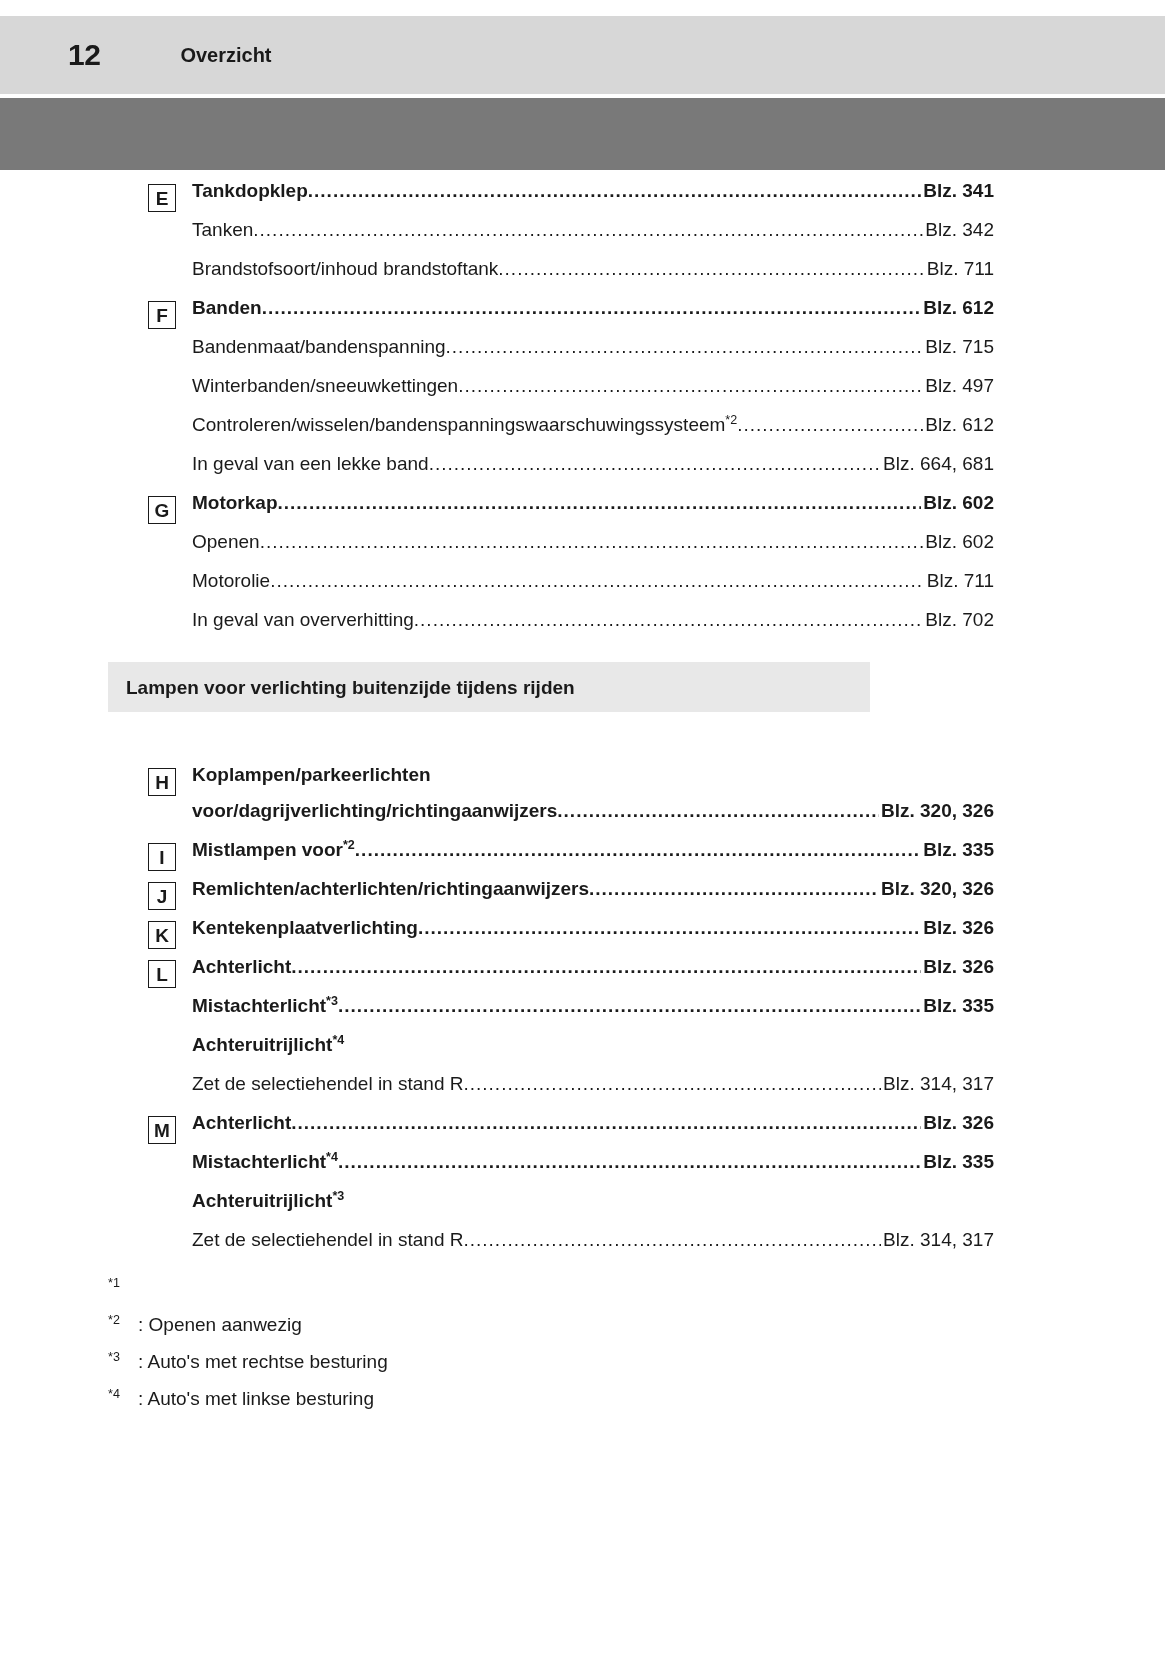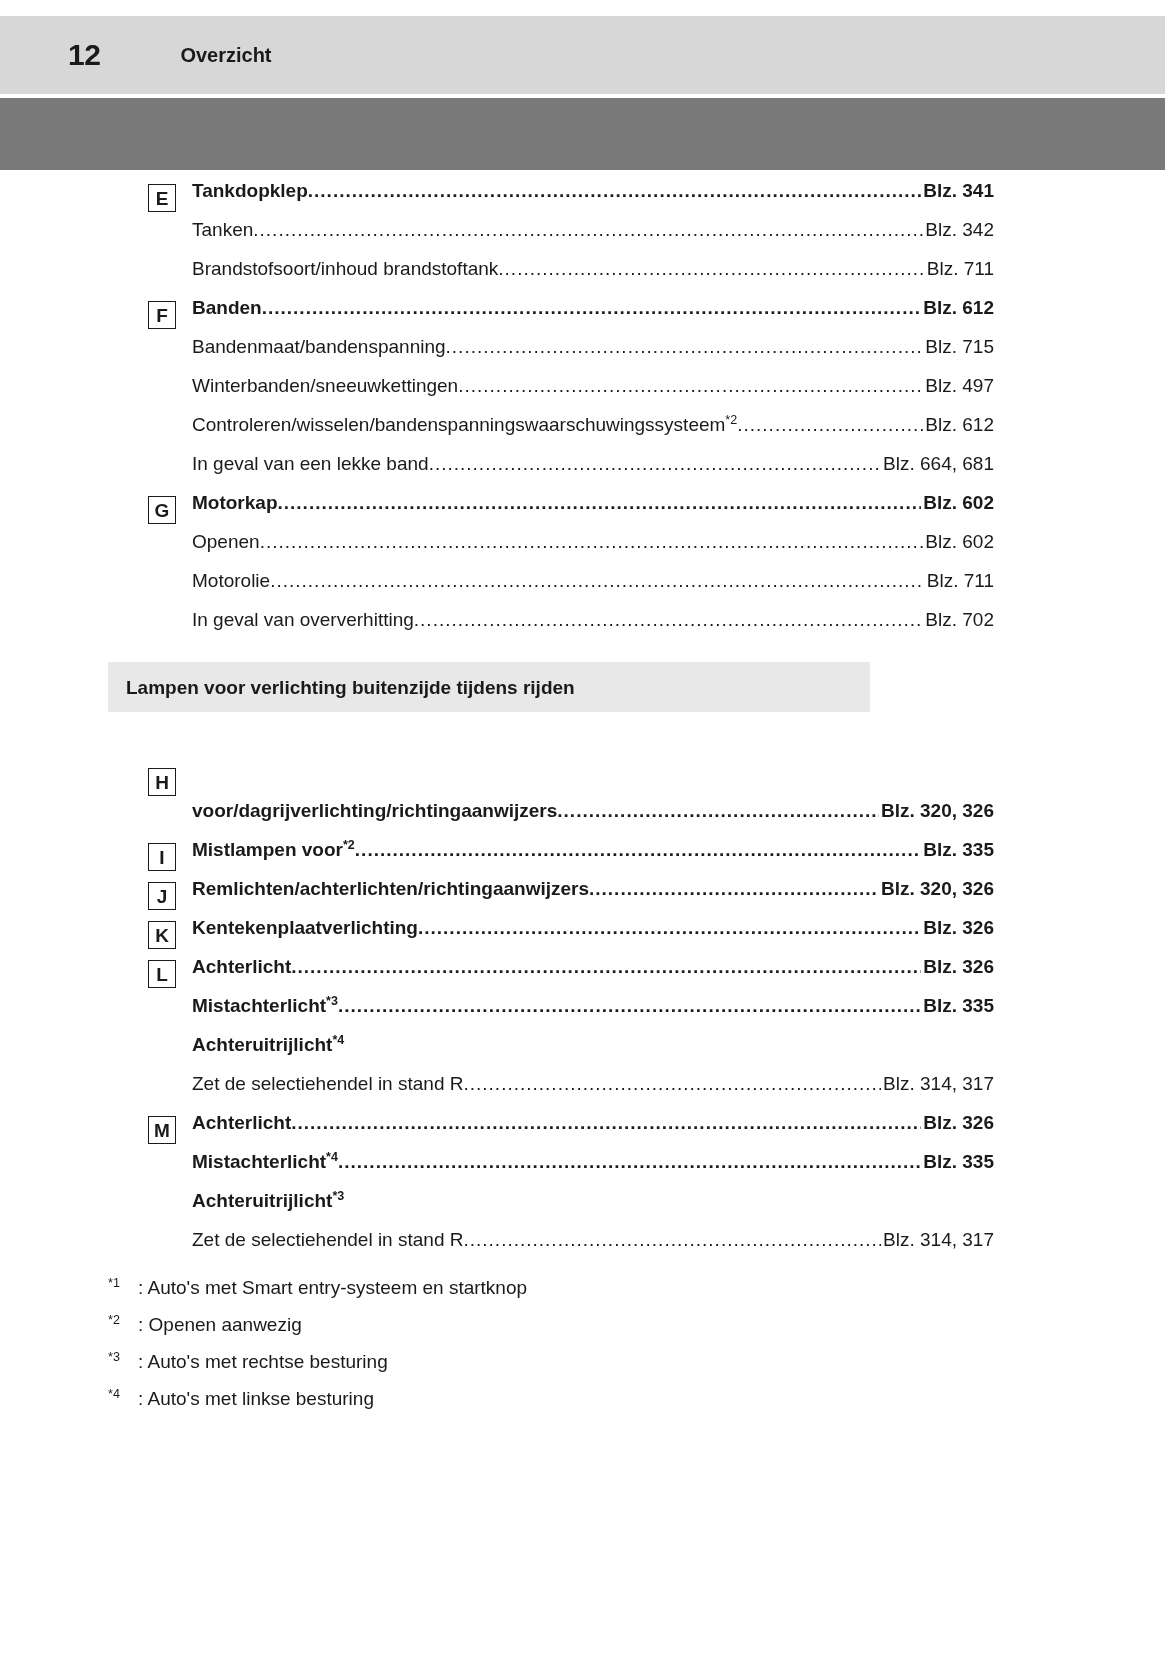--- a/index.html
+++ b/index.html
@@ -267,20 +267,23 @@
     </div>
   </div>
 
 <div class="section-band" id="section-band" style="top: 662px;">
   <div class="line1">Lampen voor verlichting buitenzijde tijdens rijden</div>
 </div>
 
 <div class="toc" id="toc-lamps" style="top: 764px;">
     <div class="row" style="height: 36px;">
       <div class="letter-box">H</div>
+      <div class="row-inner">
+        <div class="plainline bold">Koplampen/parkeerlichten</div>
+      </div>
     </div>
     <div class="row sub">
       <div class="row-inner">
         <span class="label bold"><span>voor/dagrijverlichting/richtingaanwijzers</span></span>
         <span class="leader bold">..................................................................................................................................................................</span>
         <span class="pgnum bold">Blz. 320, 326</span>
       </div>
     </div>
     <div class="row">
       <div class="letter-box">I</div>
@@ -358,21 +361,20 @@
         <span class="label"><span>Zet de selectiehendel in stand R</span></span>
         <span class="leader">..................................................................................................................................................................</span>
         <span class="pgnum">Blz. 314, 317</span>
       </div>
     </div>
   </div>
 
 <div class="footnotes" id="footnotes" style="top: 1277px;">
     <div class="footnote">
       <span class="fn-mark"><sup>*1</sup></span>
-      <span>: Auto's met Smart entry-systeem en startknop</span>
     </div>
     <div class="footnote">
       <span class="fn-mark"><sup>*2</sup></span>
       <span>: Openen aanwezig</span>
     </div>
     <div class="footnote">
       <span class="fn-mark"><sup>*3</sup></span>
       <span>: Auto's met rechtse besturing</span>
     </div>
     <div class="footnote">

